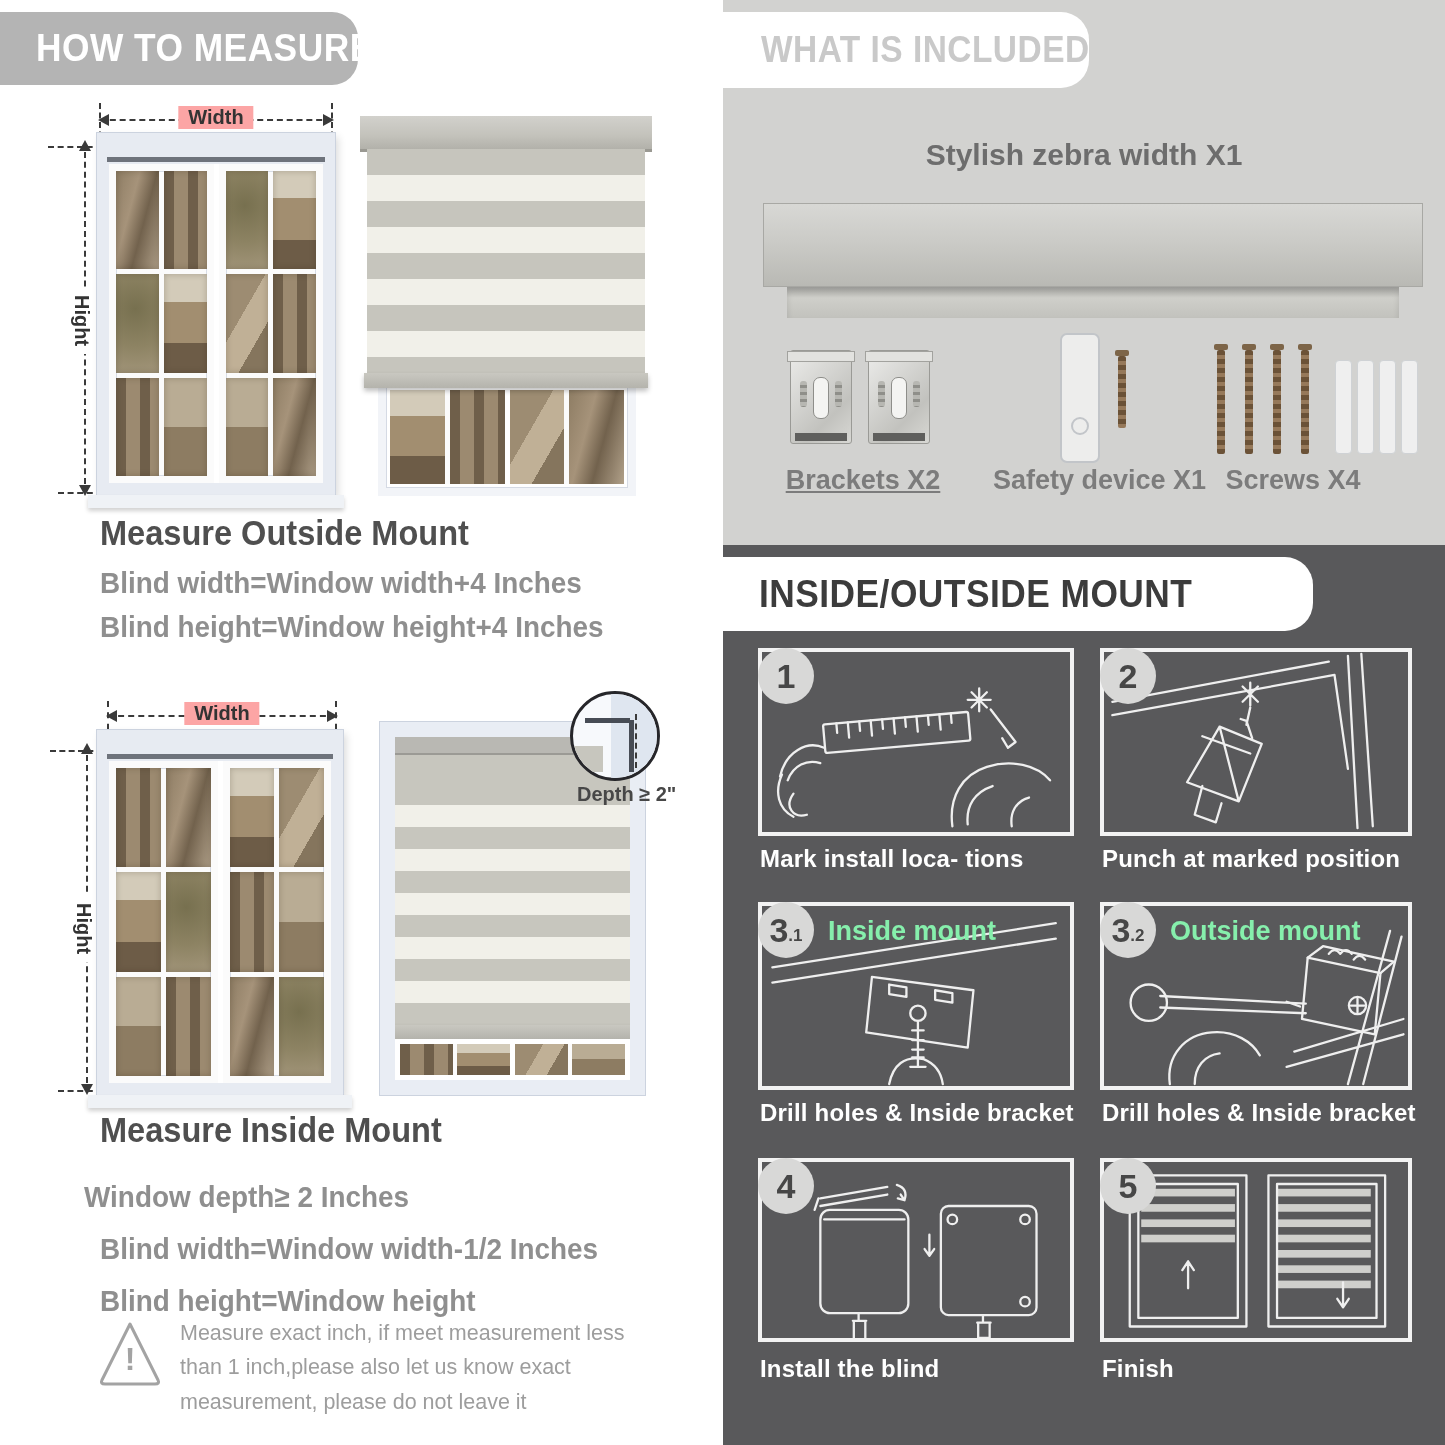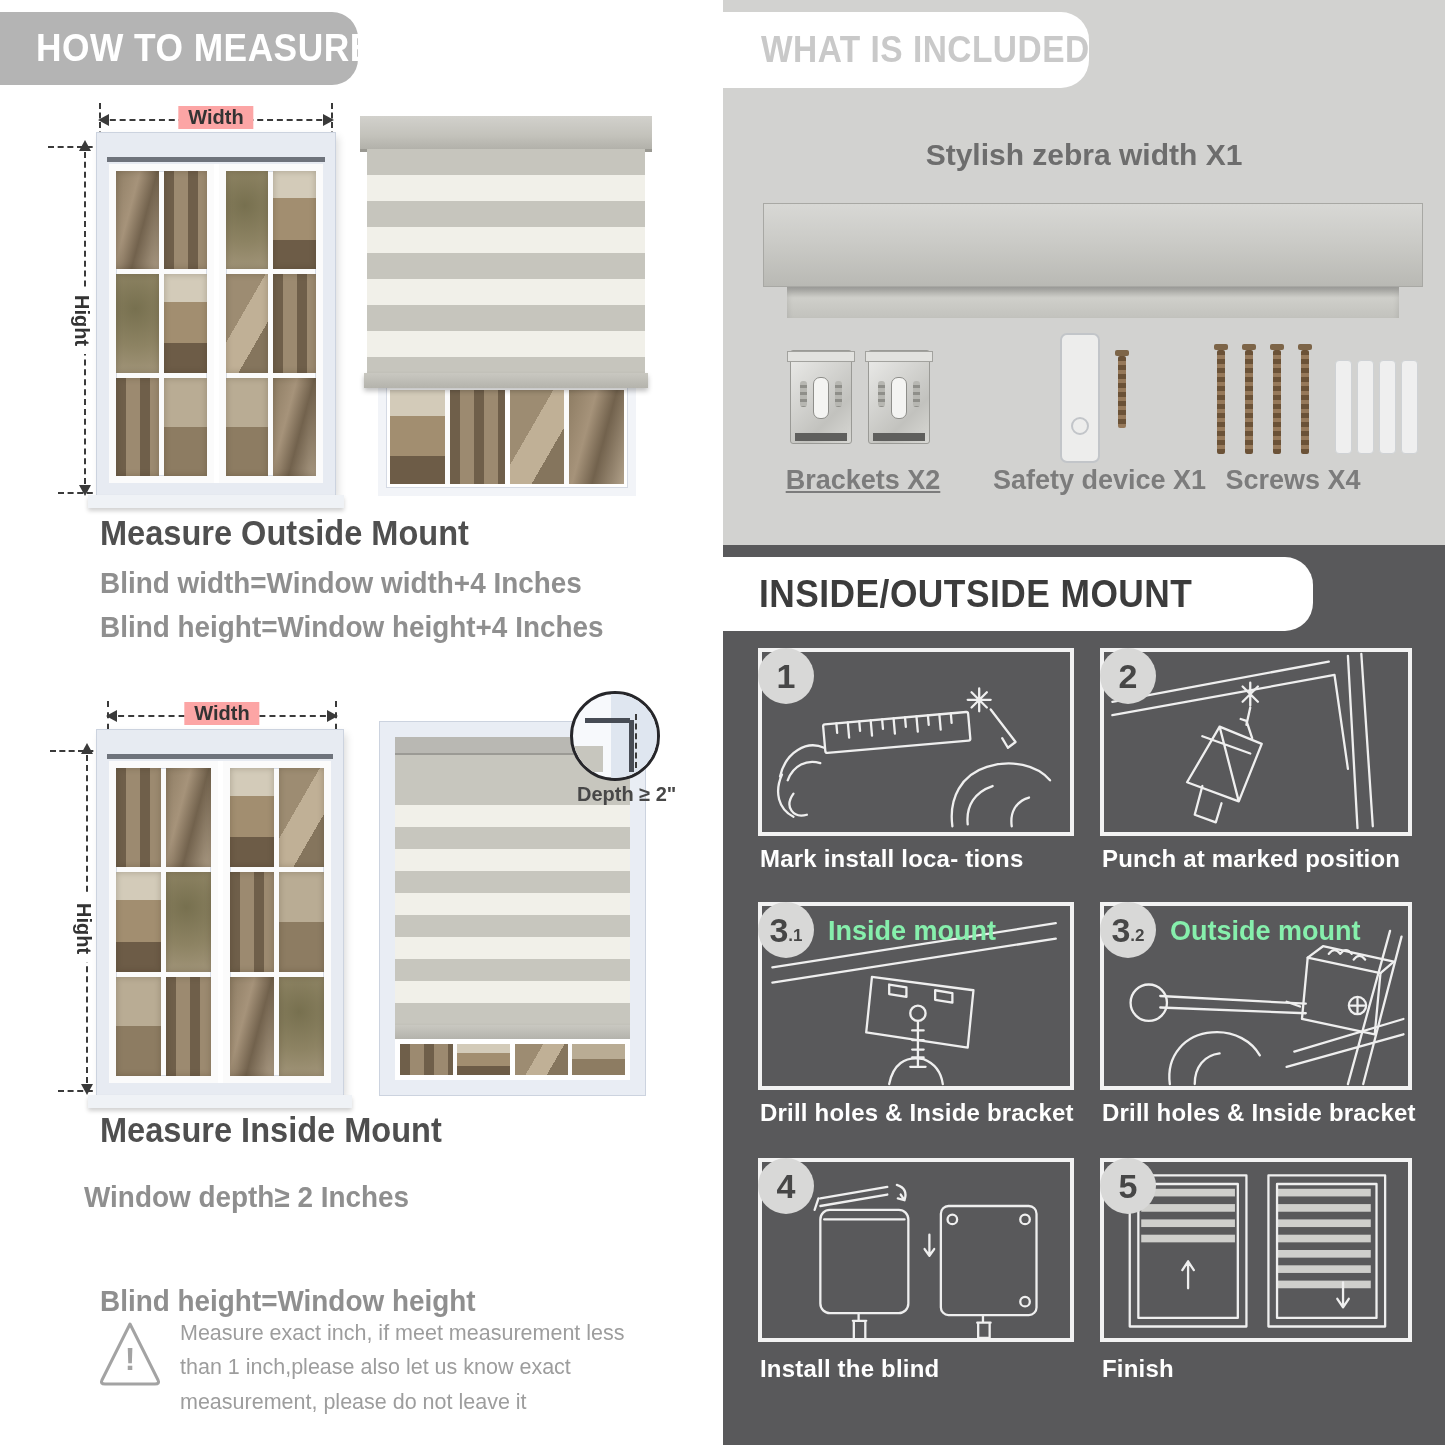--- a/index.html
+++ b/index.html
@@ -228,20 +228,22 @@
     <div style="position:absolute;left:12px;top:24px;width:45px;height:5px;background:#474c55;"></div>
     <div style="position:absolute;left:62px;top:20px;height:54px;border-left:2px dashed #3a3a3a;"></div>
     <div style="position:absolute;left:0px;bottom:6px;width:30px;height:26px;background:#c7c6be;"></div>
   </div>
   <div class="abs depth-label" style="left:577px;top:783px;">Depth ≥ 2"</div>
 
   <div class="abs m-title" style="left:100px;top:1110px;">
     <span class="cond">Measure Inside Mount</span></div>
   <div class="abs m-line" style="left:84px;top:1180px;">
     <span class="cond">Window depth≥ 2 Inches</span></div>
+  <div class="abs m-line" style="left:100px;top:1232px;">
+    <span class="cond">Blind width=Window width-1/2 Inches</span></div>
   <div class="abs m-line" style="left:100px;top:1284px;">
     <span class="cond">Blind height=Window height</span></div>
 
   <div class="abs" style="left:97px;top:1318px;width:66px;height:70px;">
     <svg viewBox="0 0 66 70" width="66" height="70">
       <path d="M33,6 L61,62 Q63,66 58,66 L8,66 Q3,66 5,62 Z" fill="none" stroke="#a3a3a3" stroke-width="3" stroke-linejoin="round"></path>
       <text x="33" y="52" text-anchor="middle" font-size="32" font-weight="bold" fill="#a3a3a3" font-family="Liberation Sans, sans-serif">!</text>
     </svg>
   </div>
   <div class="abs warn-text" style="left:180px;top:1316px;">Measure exact inch, if meet measurement less than 1 inch,please also let us know exact measurement, please do not leave it</div>

